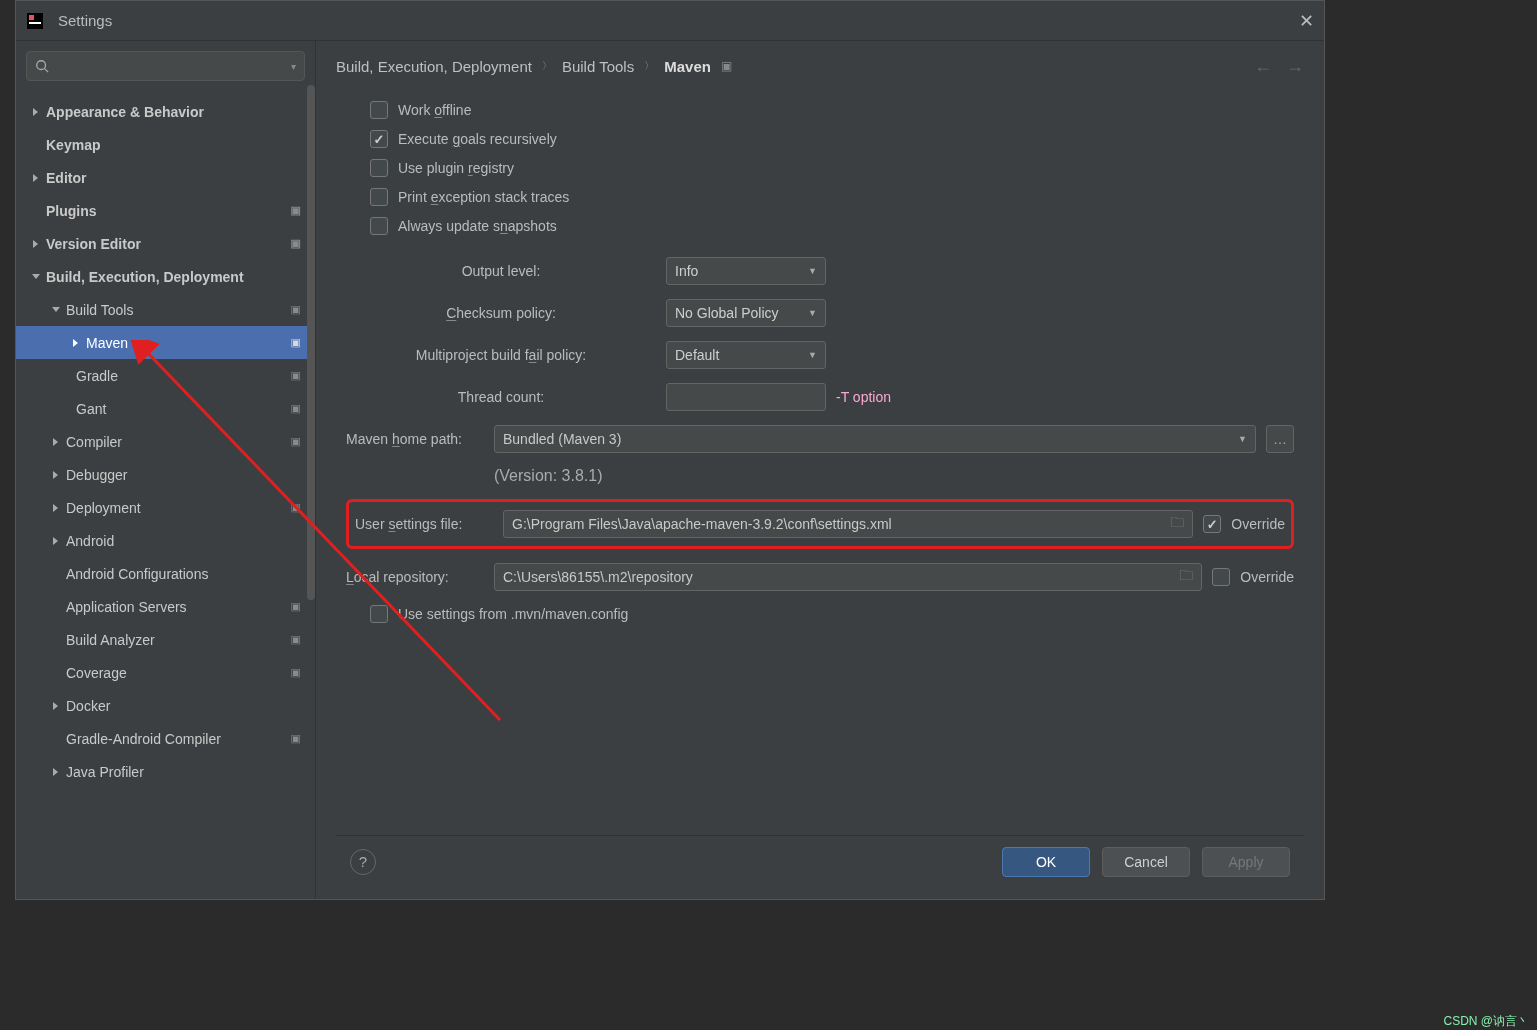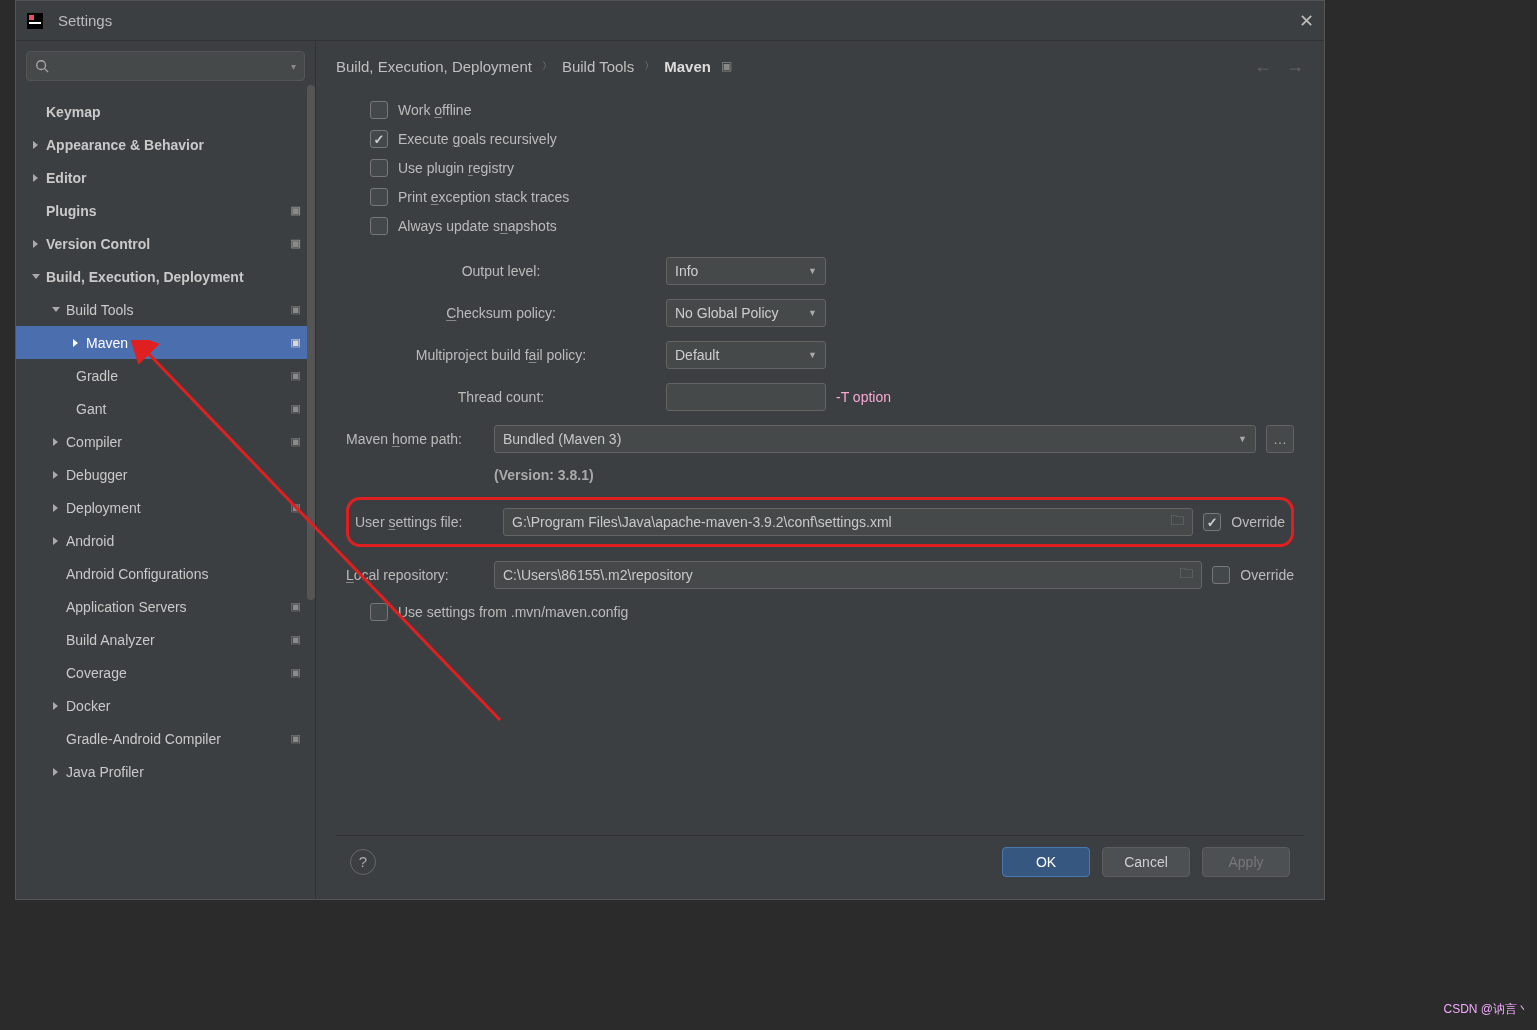--- a/index.html
+++ b/index.html
@@ -40,30 +40,30 @@
 .ul { text-decoration: underline; text-decoration-color: #888; text-underline-offset: 2px; }
 .frow { display: flex; align-items: center; margin-bottom: 14px; gap: 10px; }
 .flabel { width: 310px; text-align: center; }
 .select { width: 160px; height: 28px; border: 1px solid #646464; background: #45494a; display: flex; align-items: center; padding: 0 8px; border-radius: 3px; color: #cecece; }
 .select .caret { margin-left: auto; font-size: 9px; color: #aaa; }
 .txt-input { height: 28px; border: 1px solid #646464; background: #45494a; border-radius: 3px; display: flex; align-items: center; padding: 0 8px; color: #c9c9c9; }
 .txt-input input { background: transparent; border: none; outline: none; color: #c9c9c9; width: 100%; font-size: 14px; }
 .hint { margin-left: 0; color: #f9a8d4; }
 .browse { width: 28px; height: 28px; border: 1px solid #646464; border-radius: 3px; display: inline-flex; align-items: center; justify-content: center; background: #45494a; color: #aaa; cursor: pointer; }
 .folder-icon { color: #8a8a8a; }
-.version-row { margin-left: 148px; color: #aaa; font-size: 14px; margin-bottom: 14px; font-weight: bold; }
-.highlight-box { border: 3px solid #e02020; border-radius: 14px; padding: 8px 6px; margin-bottom: 14px; }
+.version-row { margin-left: 148px; color: #aaa; font-size: 16px; margin-bottom: 14px; }
+.highlight-box { border: 3px solid #e02020; border-radius: 6px; padding: 8px 6px; margin-bottom: 14px; }
 .footer { margin-top: auto; border-top: 1px solid #323232; height: 52px; display: flex; align-items: center; padding: 0 14px; }
 .help { width: 26px; height: 26px; border: 1px solid #666; border-radius: 50%; display: inline-flex; align-items: center; justify-content: center; color: #aaa; font-size: 15px; cursor: pointer; }
 .footer .btns { margin-left: auto; display: flex; gap: 12px; }
 .btn { min-width: 88px; height: 30px; border: 1px solid #5d5d5d; border-radius: 4px; background: #4c5052; color: #cfcfcf; display: inline-flex; align-items: center; justify-content: center; font-size: 14px; cursor: pointer; }
 .btn.primary { background: #365880; border-color: #4a79b1; color: #fff; }
 .btn.disabled { color: #777; }
 .arrow-svg { position: absolute; left: 60px; top: 340px; pointer-events: none; }
-.watermark { position: absolute; right: 8px; bottom: 12px; color: #f0abfc; font-size: 12px; }
+.watermark { position: absolute; right: 8px; bottom: 0; color: #86efac; font-size: 12px; }
 </style>
 </head>
 <body>
 
 <div class="dialog">
   <div class="titlebar">
     <span class="logo">
       <svg viewBox="0 0 18 18">
           <rect x="1" y="1" width="16" height="16" fill="#000"></rect>
           <rect x="3" y="3" width="5" height="5" fill="#e94f64"></rect>
@@ -79,51 +79,51 @@
       <div class="search">
         <svg viewBox="0 0 16 16">
             <circle cx="7" cy="7" r="5" fill="none" stroke="#aaa" stroke-width="1.5"></circle>
             <line x1="11" y1="11" x2="15" y2="15" stroke="#aaa" stroke-width="1.5"></line>
           </svg>
         <input placeholder="" style="">
         <span style="color:#888;font-size:10px">▾</span>
       </div>
       <div class="tree">
         <div class="node bold indent-0">
+            <span class="arrow">
+              <svg viewBox="0 0 10 10">
+                <path d="M2 1l5 4-5 4z"></path>
+              </svg>
+            </span>
+            <span>Appearance &amp; Behavior</span>
+          </div>
+        <div class="node bold indent-0">
             <span class="arrow"></span>
             <span>Keymap</span>
           </div>
         <div class="node bold indent-0">
             <span class="arrow">
               <svg viewBox="0 0 10 10">
                 <path d="M2 1l5 4-5 4z"></path>
               </svg>
             </span>
-            <span>Appearance &amp; Behavior</span>
-          </div>
-        <div class="node bold indent-0">
-            <span class="arrow">
-              <svg viewBox="0 0 10 10">
-                <path d="M2 1l5 4-5 4z"></path>
-              </svg>
-            </span>
             <span>Editor</span>
           </div>
         <div class="node bold indent-0">
             <span class="arrow"></span>
             <span>Plugins</span>
             <span class="sep-icon">▣</span>
           </div>
         <div class="node bold indent-0">
             <span class="arrow">
               <svg viewBox="0 0 10 10">
                 <path d="M2 1l5 4-5 4z"></path>
               </svg>
             </span>
-            <span>Version Control</span>
+            <span>Version Editor</span>
             <span class="sep-icon">▣</span>
           </div>
         <div class="node bold indent-0">
             <span class="arrow">
               <svg viewBox="0 0 10 10">
                 <path d="M1 2l4 5 4-5z"></path>
               </svg>
             </span>
             <span>Build, Execution, Deployment</span>
           </div>

